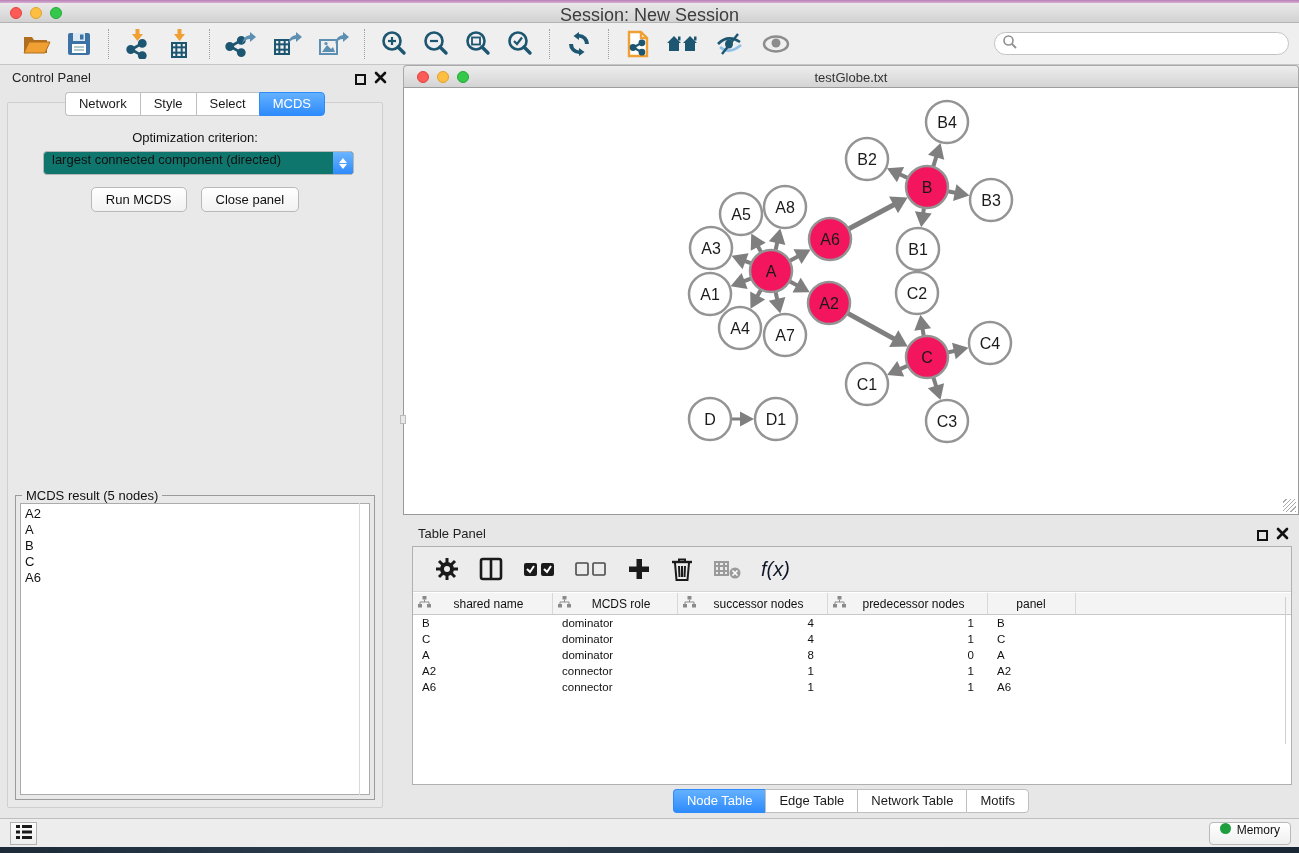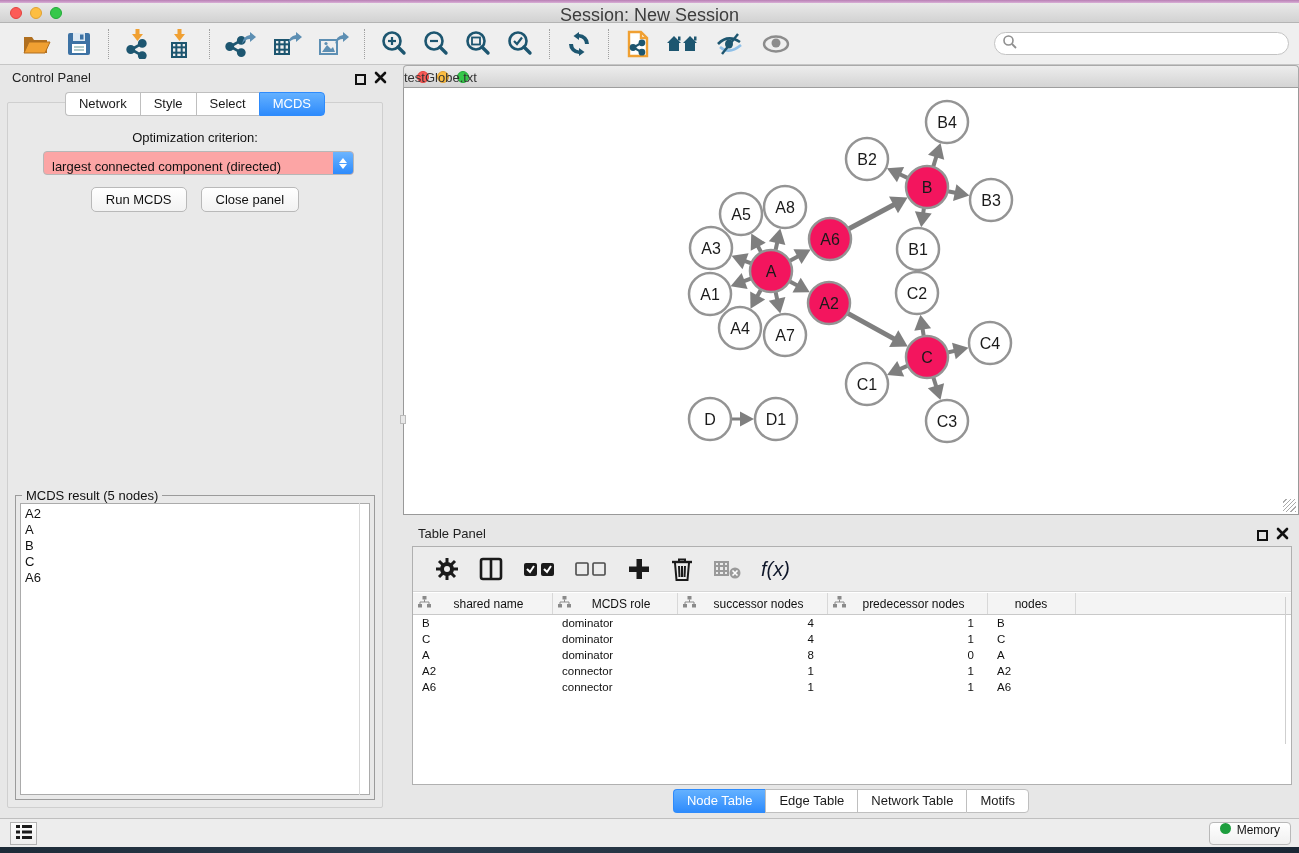--- a/index.html
+++ b/index.html
@@ -32,37 +32,37 @@
   #cp-title { position:absolute; left:12px; top:5px; font-size:13px; color:#222; }
   .panel-controls { position:absolute; right:8px; top:5px; display:flex; gap:8px; align-items:center; }
   .float-box { width:11px; height:11px; border:2px solid #111; background:transparent; }
   #cp-tabs { position:absolute; top:27px; left:0; right:5px; display:flex; justify-content:center; z-index:2; }
   .seg-tab { background:#fff; border:1px solid #bfbfbf; border-right:none; padding:3px 13px 4px; font-size:13px; color:#1a1a1a; cursor:default; }
   .seg-tab:first-child { border-radius:4px 0 0 4px; }
   .seg-tab:last-child { border-radius:0 4px 4px 0; border-right:1px solid #bfbfbf; }
   .seg-tab.selected { background:linear-gradient(#64b1ff,#2e8bfc); border-color:#2e8bfc; color:#fff; }
   #cp-body { position:absolute; left:7px; right:12px; top:37px; bottom:10px; background:#e9e9e9; border:1px solid #cfcfcf; border-radius:2px; }
   #opt-label { position:absolute; top:27px; width:100%; text-align:center; font-size:13px; color:#111; }
-  #criterion { position:absolute; top:48px; left:35px; right:28px; height:24px; background:#fca5a5; border:1px solid #b7b7b7; border-radius:4px; display:flex; align-items:flex-end; }
+  #criterion { position:absolute; top:48px; left:35px; right:28px; height:24px; background:#0f766e; border:1px solid #b7b7b7; border-radius:4px; display:flex; align-items:flex-start; }
   #criterion .val { flex:1; font-size:13px; padding-left:8px; color:#111; white-space:nowrap; overflow:hidden; }
   #criterion .stepper { width:20px; height:22px; background:linear-gradient(#6cb5ff,#2e8bfc); border-radius:0 3px 3px 0; display:flex; flex-direction:column; align-items:center; justify-content:center; gap:1px; }
   .tri-up { width:0; height:0; border-left:4px solid transparent; border-right:4px solid transparent; border-bottom:5px solid #fff; }
   .tri-down { width:0; height:0; border-left:4px solid transparent; border-right:4px solid transparent; border-top:5px solid #fff; }
   #cp-buttons { position:absolute; top:84px; width:100%; display:flex; justify-content:center; gap:14px; }
   .mac-btn { background:linear-gradient(#ffffff,#f2f2f2); border:1px solid #b9b9b9; border-radius:5px; font-size:13px; color:#111; padding:4px 14px; cursor:default; }
   #mcds-group { position:absolute; left:7px; right:7px; top:392px; bottom:7px; border:1px solid #9b9b9b; }
   #mcds-group-title { position:absolute; top:-8px; left:6px; background:#e9e9e9; padding:0 4px; font-size:13px; color:#111; }
   #mcds-list { position:absolute; left:4px; right:4px; top:7px; bottom:4px; background:#fff; border:1px solid #ababab; font-size:13px; color:#111; padding:2px 0 0 4px; }
   #mcds-list .item { line-height:16px; }
   #mcds-scroll { position:absolute; right:12px; top:7px; bottom:4px; width:3px; border-left:1px solid #d9d9d9; }
 
   
   #net-window { position:absolute; left:403px; top:0px; width:896px; height:450px; }
   #net-titlebar { position:absolute; top:0; left:0; right:0; height:23px; background:linear-gradient(#ededed,#d4d4d4); border:1px solid #a9a9a9; border-bottom:1px solid #9e9e9e; border-radius:4px 4px 0 0; }
-  #net-titlebar .title { position:absolute; width:100%; top:4px; font-size:13px; color:#333; }
+  #net-titlebar .title { position:absolute; width:100%; text-align:center; top:4px; font-size:13px; color:#333; }
   #net-canvas { position:absolute; top:23px; left:0; right:0; bottom:0; background:#fff; border:1px solid #999; border-top:none; }
   #net-grip-left { position:absolute; left:-3px; top:350px; width:6px; height:9px; background:#e8e8e8; border:1px solid #bbb; }
   #resize-grip { position:absolute; right:2px; bottom:2px; width:13px; height:13px;
     background:repeating-linear-gradient(135deg, transparent 0 2px, #aaa 2px 3px); }
 
   
   #table-panel { position:absolute; left:403px; top:455px; right:0; bottom:0; }
   #tp-title { position:absolute; left:15px; top:6px; font-size:13px; color:#222; }
   #tp-inner { position:absolute; left:9px; right:7px; top:26px; bottom:33px; background:#fff; border:1px solid #b0b0b0; }
   #tp-toolbar { position:absolute; top:0; left:0; right:0; height:45px; background:#ececec; border-bottom:1px solid #d6d6d6; display:flex; align-items:center; padding-left:12px; }
@@ -585,21 +585,21 @@
                     <g fill="#8a8a8a">
                       <rect x="4.5" y="0" width="4" height="3.5"></rect>
                       <rect x="0" y="8" width="4" height="3.5"></rect>
                       <rect x="9" y="8" width="4" height="3.5"></rect>
                     </g>
                     <path d="M6.5 3.5 L6.5 6 M2 8 L2 6 L11 6 L11 8" fill="none" stroke="#8a8a8a" stroke-width="1"></path>
                   </svg></span>
                 <span class="lbl">predecessor nodes</span>
               </div>
               <div class="th" style="width: 88px;">
-                <span class="lbl">nodes</span>
+                <span class="lbl">panel</span>
               </div>
             </div>
             <div class="tbl-row">
               <div class="td" style="width: 140px;">B</div>
               <div class="td" style="width: 125px;">dominator</div>
               <div class="td num" style="width: 150px;">4</div>
               <div class="td num" style="width: 160px;">1</div>
               <div class="td" style="width: 88px;">B</div>
             </div>
             <div class="tbl-row">

